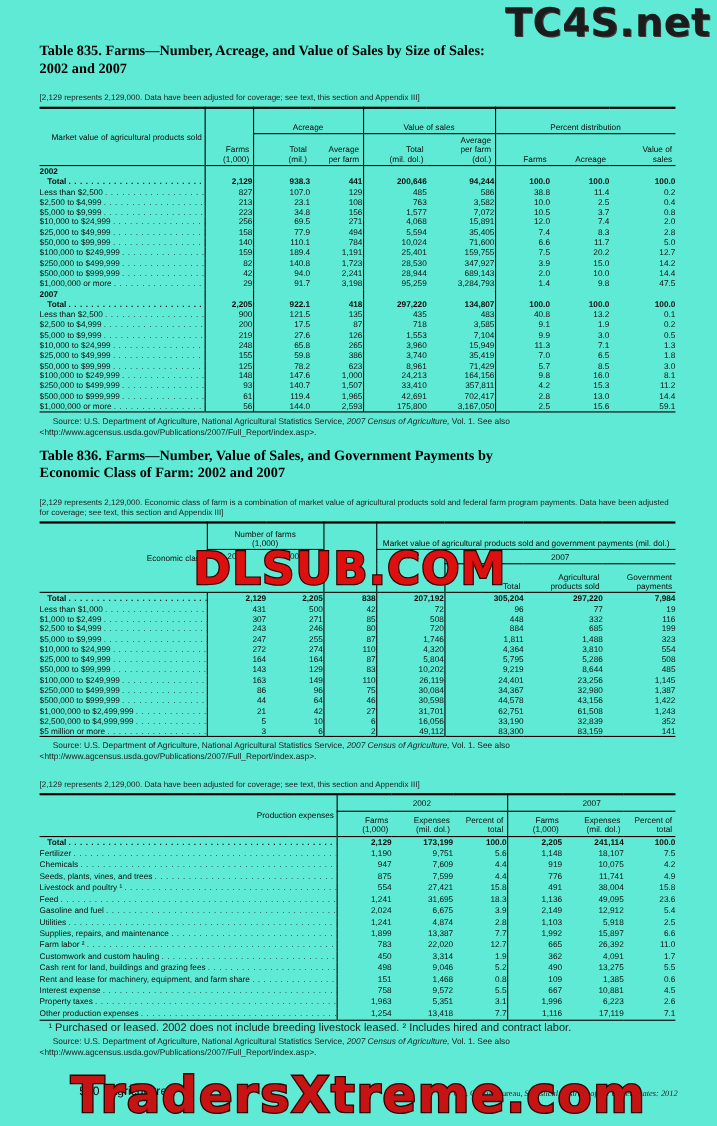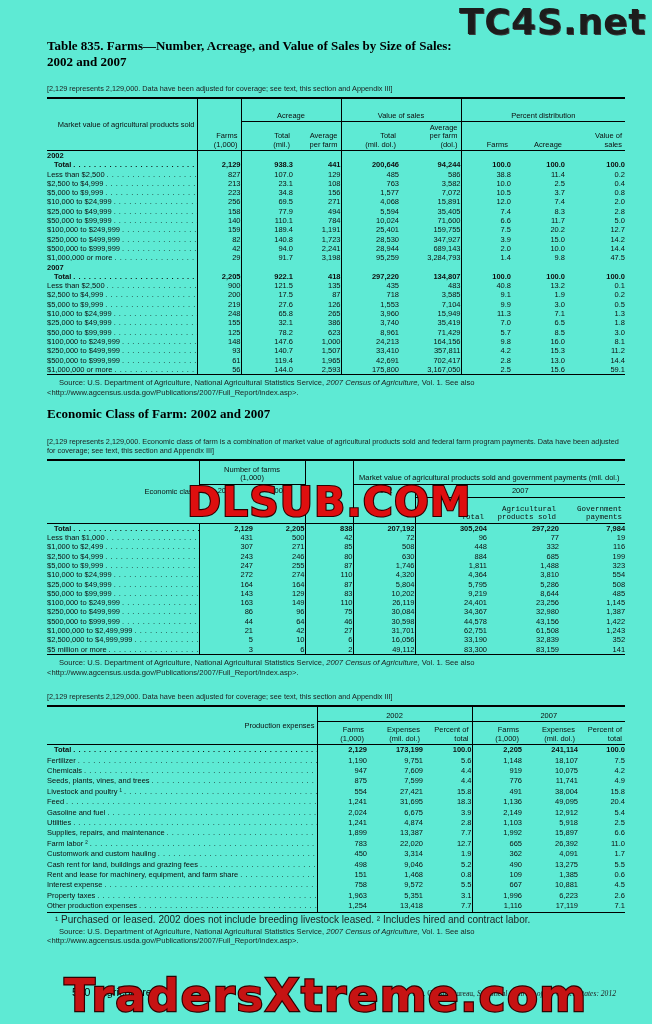--- a/index.html
+++ b/index.html
@@ -1,18 +1,18 @@
 <!DOCTYPE html>
 <html><head>
 <meta charset="utf-8">
 <style>
   html,body{margin:0;padding:0;background:#888;}
   .page{position:relative;width:652px;height:1024px;background:#5eead4;margin:0 auto;overflow:hidden;
         font-family:"Liberation Sans",sans-serif;color:#111;}
-  .content{position:absolute;left:47px;top:38px;width:580px;}
+  .content{position:absolute;left:36px;top:38px;width:580px;}
 
   
   .tbl-title{font-family:"Liberation Serif",serif;font-weight:bold;font-size:13px;line-height:15.5px;
              color:#000;margin:9px 0 4px;}
   .tbl-title.first{margin-top:0;}
   .note{font-size:7.3px;line-height:9px;margin:15px 0 4px;color:#1d1d1d;}
   .source{font-size:7.6px;line-height:9.6px;margin:3px 0 0;color:#1d1d1d;}
   .srcline1{text-indent:12px;}
   .cite{font-style:italic;text-align:center;}
 
@@ -36,21 +36,21 @@
   .lt{white-space:nowrap;}
   .dots{flex:1 1 0;min-width:0;overflow:hidden;white-space:nowrap;color:#111;}
   .dots::before{content:". . . . . . . . . . . . . . . . . . . . . . . . . . . . . . . . . . . . . . . . . . . . . . . . . . . . . . . . . . . . . . . . . . . . . . . . . . . . . . . . . . . . . . . . . . . . . .";
                 letter-spacing:.5px;padding-left:2px;}
   .b{font-weight:bold;}
   tr.yrrow td{padding-top:3px;font-weight:bold;}
   .t835 tr.h1 th{height:20px;}
   .t835 tr.h2 th{height:26px;}
   .t836 tr.h1 th{height:21px;}
   .t836 tr.h2 th{height:10px;}
-  .t836 tr.h3 th{height:23px;font-family:Liberation Mono, monospace;}
+  .t836 tr.h3 th{height:23px;}
   .t837 tr.h1 th{height:12px;}
   .t837 tr.h2 th{height:20px;}
   .t836wrap{position:relative;}
 
   .footnote{font-size:10px;line-height:9px;margin:2px 0 0;color:#1d1d1d;text-indent:8px;}
 
   
   .footer{position:absolute;left:36px;right:36px;bottom:26px;display:flex;
           justify-content:space-between;align-items:flex-end;}
   .page-num{font-size:11px;color:#000;padding-left:36px;}
@@ -421,21 +421,21 @@
             <td class="num">1.3</td>
           </tr>
           <tr>
             <td class="lab">
               <div class="labwrap">
                 <span class="lt">$25,000 to $49,999</span>
                 <span class="dots"></span>
               </div>
             </td>
             <td class="num vb">155</td>
-            <td class="num vb">32.1</td>
+            <td class="num vb">59.8</td>
             <td class="num">386</td>
             <td class="num vb">3,740</td>
             <td class="num">35,419</td>
             <td class="num vb">7.0</td>
             <td class="num">6.5</td>
             <td class="num">1.8</td>
           </tr>
           <tr>
             <td class="lab">
               <div class="labwrap">
@@ -518,20 +518,21 @@
           </tr>
         </tbody>
     </table>
 
     <div class="source">
       <div class="srcline1"><span>Source: U.S. Department of Agriculture, National Agricultural Statistics Service, </span><span class="cite">2007 Census of Agriculture,</span><span> Vol. 1. See also</span></div>
       <div class="srcurl">&lt;http://www.agcensus.usda.gov/Publications/2007/Full_Report/index.asp&gt;.</div>
     </div>
 
     <div class="tbl-title">
+      <div>Table 836. Farms—Number, Value of Sales, and Government Payments by</div>
       <div>Economic Class of Farm: 2002 and 2007</div>
     </div>
     <p class="note">[2,129 represents 2,129,000. Economic class of farm is a combination of market value of agricultural products sold and federal farm program payments. Data have been adjusted for coverage; see text, this section and Appendix III]</p>
 
     <div class="t836wrap">
       <div class="wm wm-mid">DLSUB.COM</div>
       <table class="stat t836">
         <colgroup>
           <col style="width:152px">
             <col style="width:54px">
@@ -613,21 +614,21 @@
             <tr>
               <td class="lab">
                 <div class="labwrap">
                   <span class="lt">$2,500 to $4,999</span>
                   <span class="dots"></span>
                 </div>
               </td>
               <td class="num vb">243</td>
               <td class="num">246</td>
               <td class="num vb">80</td>
-              <td class="num vb">630</td>
+              <td class="num vb">720</td>
               <td class="num vb">884</td>
               <td class="num">685</td>
               <td class="num">199</td>
             </tr>
             <tr>
               <td class="lab">
                 <div class="labwrap">
                   <span class="lt">$5,000 to $9,999</span>
                   <span class="dots"></span>
                 </div>
@@ -905,21 +906,21 @@
               <div class="labwrap">
                 <span class="lt">Feed</span>
                 <span class="dots"></span>
               </div>
             </td>
             <td class="num vb">1,241</td>
             <td class="num">31,695</td>
             <td class="num">18.3</td>
             <td class="num vb">1,136</td>
             <td class="num">49,095</td>
-            <td class="num">20.4</td>
+            <td class="num">23.6</td>
           </tr>
           <tr>
             <td class="lab">
               <div class="labwrap">
                 <span class="lt">Gasoline and fuel</span>
                 <span class="dots"></span>
               </div>
             </td>
             <td class="num vb">2,024</td>
             <td class="num">6,675</td>

